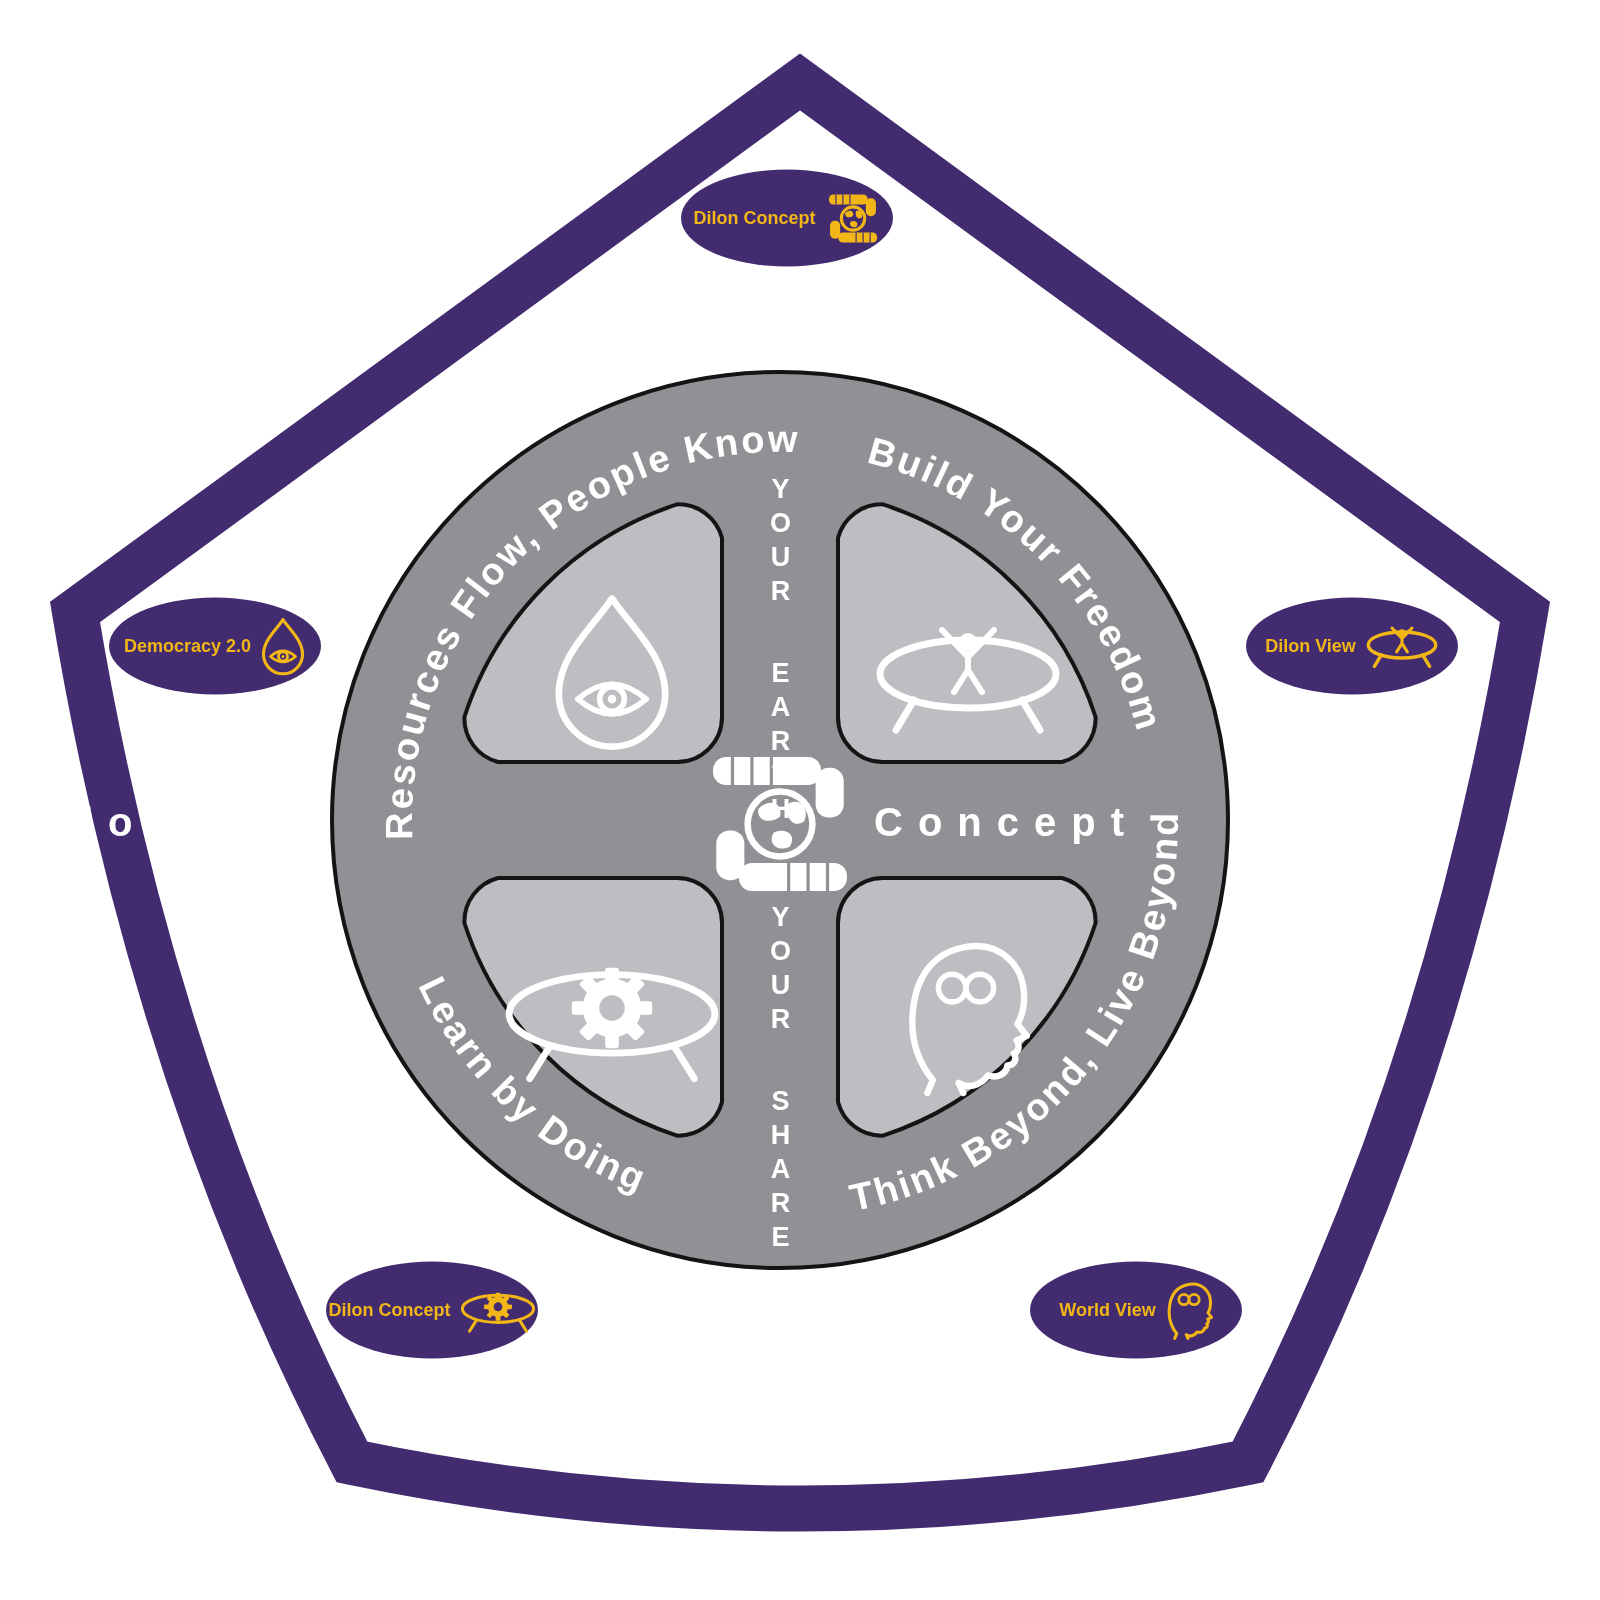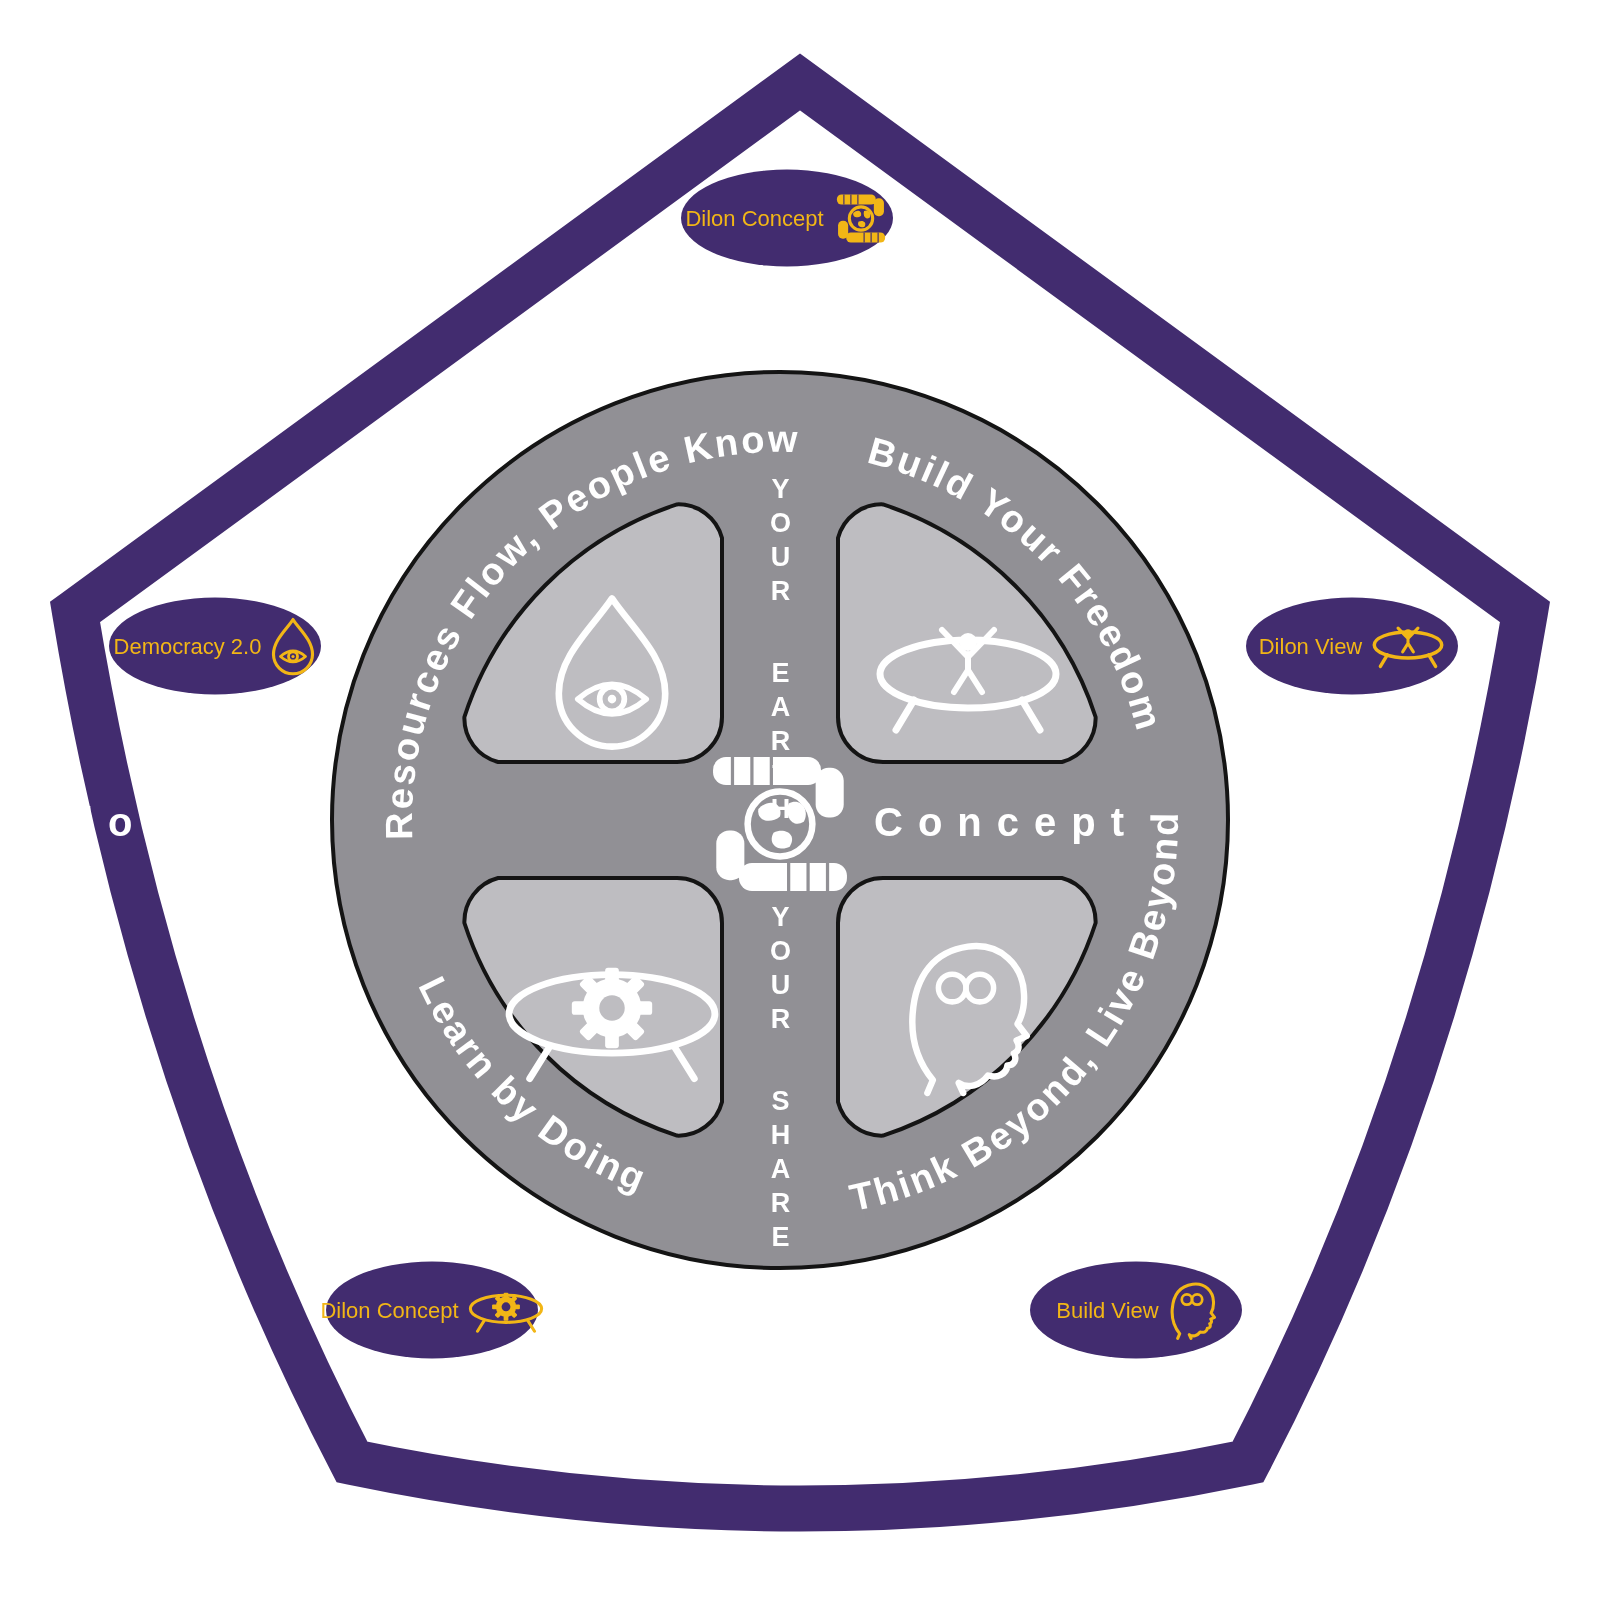--- a/index.html
+++ b/index.html
@@ -21,21 +21,21 @@
   .vtext { position:absolute; left:780px; transform:translateX(-50%);
            writing-mode:vertical-rl; text-orientation:upright;
            color:#ffffff; font-weight:700; font-size:27px; letter-spacing:4px;
            word-spacing:14px; line-height:1; }
   .vtext.top    { top:474px; }
   .vtext.bottom { top:902px; }
 
   .badge { position:absolute; width:212px; height:97px; background:#422C6F;
            border-radius:50%; display:flex; align-items:center; justify-content:center;
            gap:9px; transform:translate(-50%,-50%); }
-  .badge span { color:#F2B616; font-weight:400; font-size:22px; white-space:nowrap; }
+  .badge span { color:#F2B616; font-weight:700; font-size:18px; white-space:nowrap; }
   .badge svg { flex:0 0 auto; color:#F2B616; --bg:#422C6F; --sw:9px; --sw2:8px; }
   .badge-top          { left:787px;  top:218px; }
   .badge-left         { left:215px;  top:646px; }
   .badge-right        { left:1352px; top:646px; }
   .badge-bottom-left  { left:432px;  top:1310px; }
   .badge-bottom-right { left:1136px; top:1310px; }
 </style>
 </head>
 <body>
 
@@ -165,19 +165,19 @@
   </div>
 
   <div class="badge badge-bottom-left">
     <span>Dilon Concept</span>
     <svg width="76" height="46" viewBox="-112 -56 224 134">
       <use href="#icon-trampoline-gear"></use>
     </svg>
   </div>
 
   <div class="badge badge-bottom-right">
-    <span>Build View</span>
+    <span>World View</span>
     <svg width="48" height="60" viewBox="-70 -82 140 176">
       <use href="#icon-head-infinity"></use>
     </svg>
   </div>
 
 </div>
 
 </body></html>

